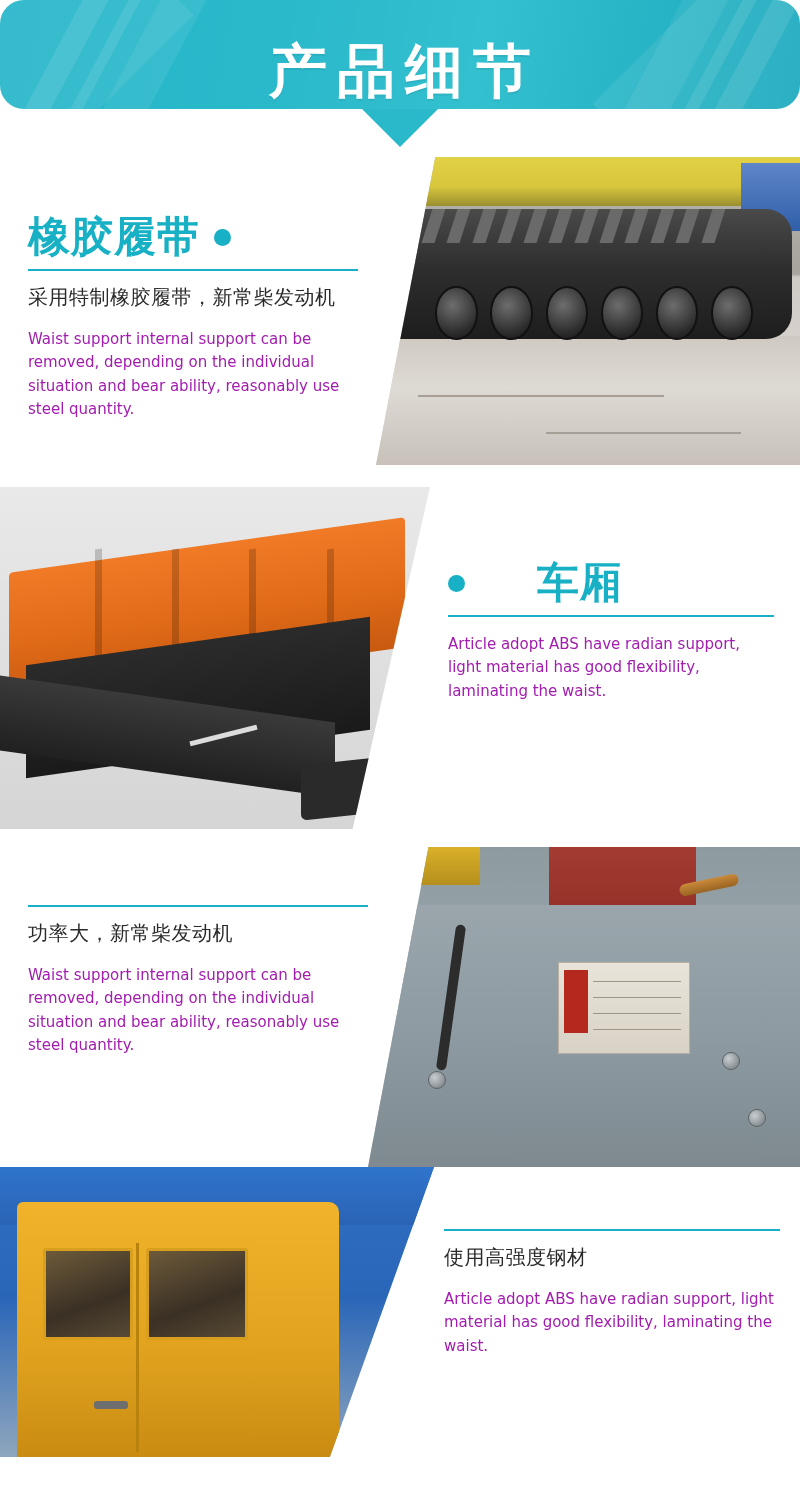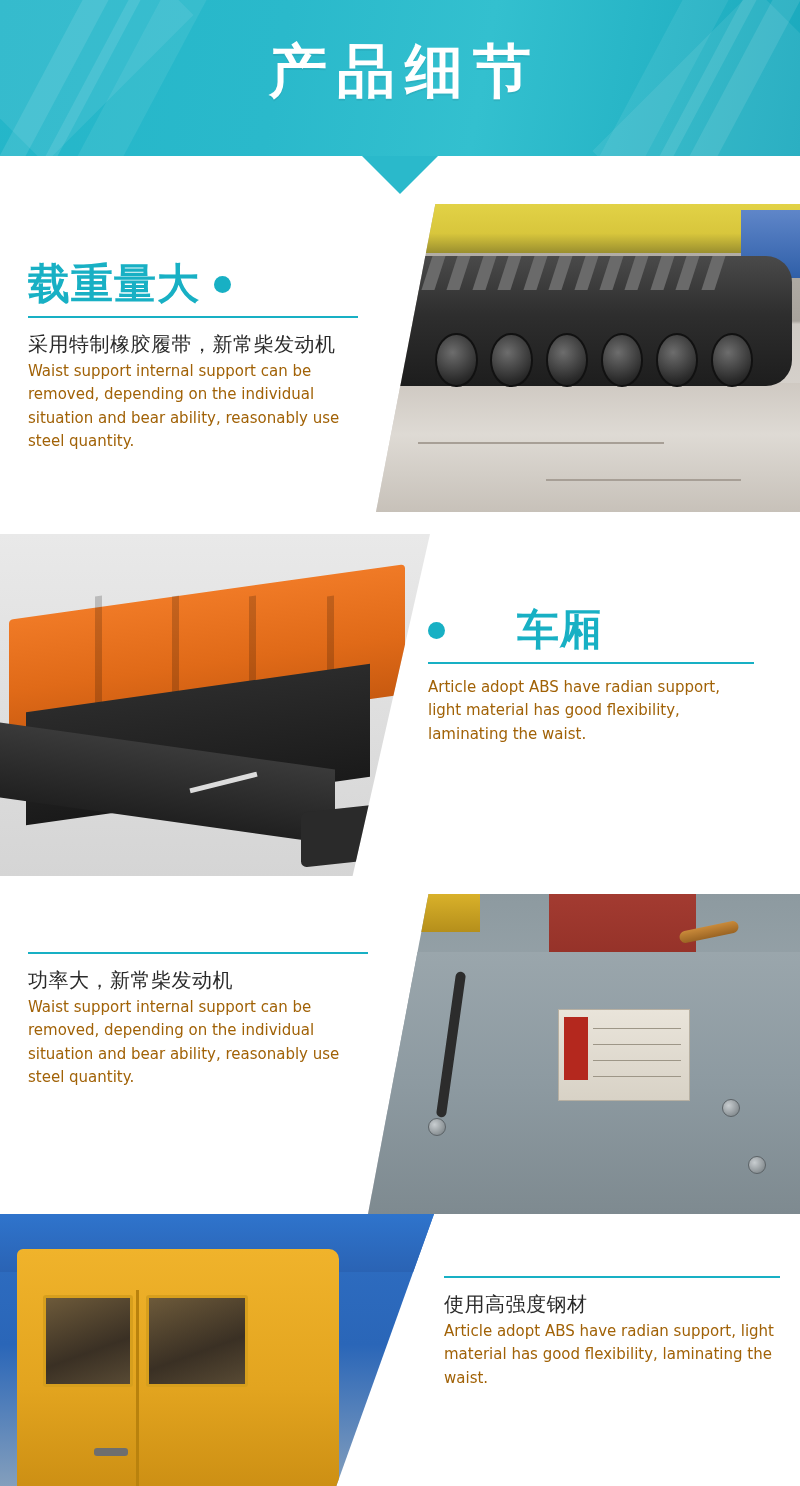--- a/index.html
+++ b/index.html
@@ -17,23 +17,24 @@
     width: 800px;
     height: 1486px;
     overflow: hidden;
     background: #ffffff;
   }
 
   
   .banner {
     position: relative;
     width: 800px;
-    height: 156px;
+    height: 109px;
     background: linear-gradient(100deg, #24b6c9 0%, #2ab9cb 35%, #33c0cf 60%, #1aa9bd 100%);
     overflow: hidden;
+    border-radius: 24px;
   }
   .banner .stripe {
     position: absolute;
     background: rgba(255,255,255,0.10);
     transform: skewX(-28deg);
   }
   .banner .s1 { left: 40px;  top: -30px; width: 26px; height: 220px; }
   .banner .s2 { left: 86px;  top: -30px; width: 12px; height: 220px; }
   .banner .s3 { left: 118px; top: -30px; width: 46px; height: 220px; background: rgba(255,255,255,0.07); }
   .banner .s4 { left: 640px; top: -30px; width: 46px; height: 220px; background: rgba(255,255,255,0.07); }
@@ -111,24 +112,24 @@
     margin-bottom: 12px;
   }
   .sub-cn {
     font-family: "DejaVu Sans", "Liberation Sans", sans-serif;
     color: #2a2a2a;
     font-size: 20px;
     line-height: 1.45;
     letter-spacing: 0.5px;
   }
   .body-en {
-    color: #a16207;
+    color: #a21caf;
     font-size: 15px;
     line-height: 1.55;
-    margin-top: 1px;
+    margin-top: 16px;
     font-family: "DejaVu Sans", "Liberation Sans", sans-serif;
   }
 
   
   .photo {
     position: absolute;
     overflow: hidden;
     background: #c9c9c9;
   }
 
@@ -356,21 +357,21 @@
       <div class="roller" style="left:40%;"></div>
       <div class="roller" style="left:53%;"></div>
       <div class="roller" style="left:66%;"></div>
       <div class="roller" style="left:79%;"></div>
       <div class="crack" style="left:10%; bottom:22%; width:58%;"></div>
       <div class="crack" style="left:40%; bottom:10%; width:46%;"></div>
     </div>
 
     <div style="position:absolute; left:28px; top:58px; width:330px;">
       <div class="heading-row">
-        <div class="heading-cn">载重量大</div>
+        <div class="heading-cn">橡胶履带</div>
         <div class="bullet-dot"></div>
       </div>
       <div class="rule"></div>
       <div class="sub-cn">采用特制橡胶履带，新常柴发动机</div>
       <div class="body-en">Waist support internal support can be removed, depending on the individual situation and bear ability, reasonably use steel quantity.</div>
     </div>
   </div>
 
   <div class="section" id="sec2">
 
@@ -379,21 +380,21 @@
       <div class="bed-rib" style="left:22%;"></div>
       <div class="bed-rib" style="left:40%;"></div>
       <div class="bed-rib" style="left:58%;"></div>
       <div class="bed-rib" style="left:76%;"></div>
       <div class="bed-inner"></div>
       <div class="bed-bottom"></div>
       <div class="rod"></div>
       <div class="dark-part"></div>
     </div>
 
-    <div style="position:absolute; left:428px; top:74px; width:326px;">
+    <div style="position:absolute; left:448px; top:74px; width:326px;">
       <div class="heading-row" style="justify-content:flex-start;">
         <div class="bullet-dot"></div>
         <div class="heading-cn" style="margin-left:58px;">车厢</div>
       </div>
       <div class="rule"></div>
       <div class="body-en">Article adopt ABS have radian support, light material has good flexibility, laminating the waist.</div>
     </div>
   </div>
 
   <div class="section" id="sec3">

